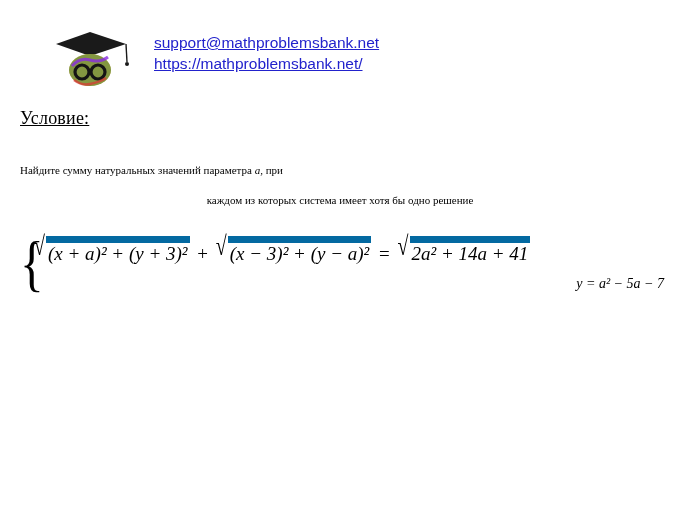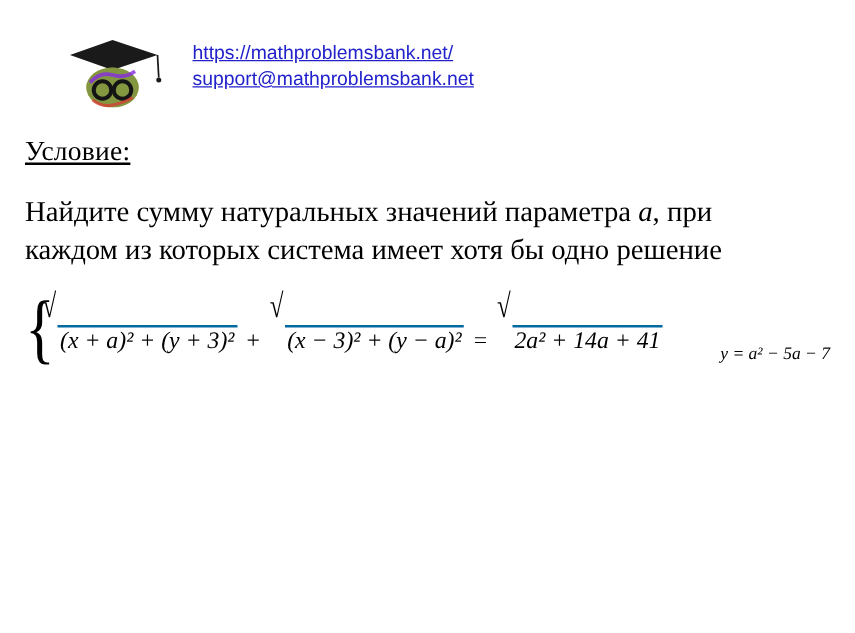--- a/index.html
+++ b/index.html
@@ -56,38 +56,38 @@
     white-space: nowrap;
     cursor: pointer;
   }
 
   
   .section-title {
     position: absolute;
     left: 20px;
     top: 108px;
     font-family: "Liberation Serif", serif;
-    font-size: 22px;
+    font-size: 18px;
     text-decoration: underline;
     letter-spacing: 0.2px;
   }
 
   .statement {
     position: absolute;
     left: 20px;
     top: 155px;
     width: 640px;
     font-family: "Liberation Serif", serif;
-    font-size: 23px;
+    font-size: 11px;
     line-height: 30px;
     text-align: justify;
     text-justify: inter-word;
   }
   .statement .lastline {
-    text-align: left;
+    text-align: center;
   }
   .var-it {
     font-style: italic;
   }
 
   
   .formula {
     position: absolute;
     left: 20px;
     top: 232px;
@@ -135,23 +135,22 @@
   .radical > .rad-sign {
     position: absolute;
     left: 0;
     top: -1px;
     font-size: 1.05em;
     transform: scaleY(1.35);
     transform-origin: left center;
   }
   .radical > .rad-body {
     display: inline-block;
-    border-top: 2px solid #0369a1;
+    border-top: 7px solid #0369a1;
     padding: 0 2px 0 2px;
-    margin-top: 24px;
   }
   .op { font-style: normal; padding: 0 3px; }
 </style>
 </head>
 <body>
 
 <div class="page">
 
   <div class="header">
 
@@ -170,22 +169,22 @@
           <circle cx="34" cy="44" r="7"></circle>
           <circle cx="50" cy="44" r="7"></circle>
         </g>
 
         <path d="M24,38 q8,-9 18,-6 q10,3 18,-3" stroke="#8a2be2" stroke-width="3" fill="none" opacity="0.8"></path>
         <path d="M26,52 q8,6 16,4 q10,-2 16,-6" stroke="#d33" stroke-width="2.4" fill="none" opacity="0.7"></path>
       </svg>
     </div>
 
     <div class="links">
+      <a class="link" href="#">support@mathproblemsbank.net</a>
       <a class="link" href="#">https://mathproblemsbank.net/</a>
-      <a class="link" href="#">support@mathproblemsbank.net</a>
     </div>
   </div>
 
   <div class="section-title">Условие:</div>
 
   <div class="statement">
     <div>
       <span>Найдите сумму натуральных значений параметра</span>
       <span class="var-it">a</span><span>, при</span>
     </div>

